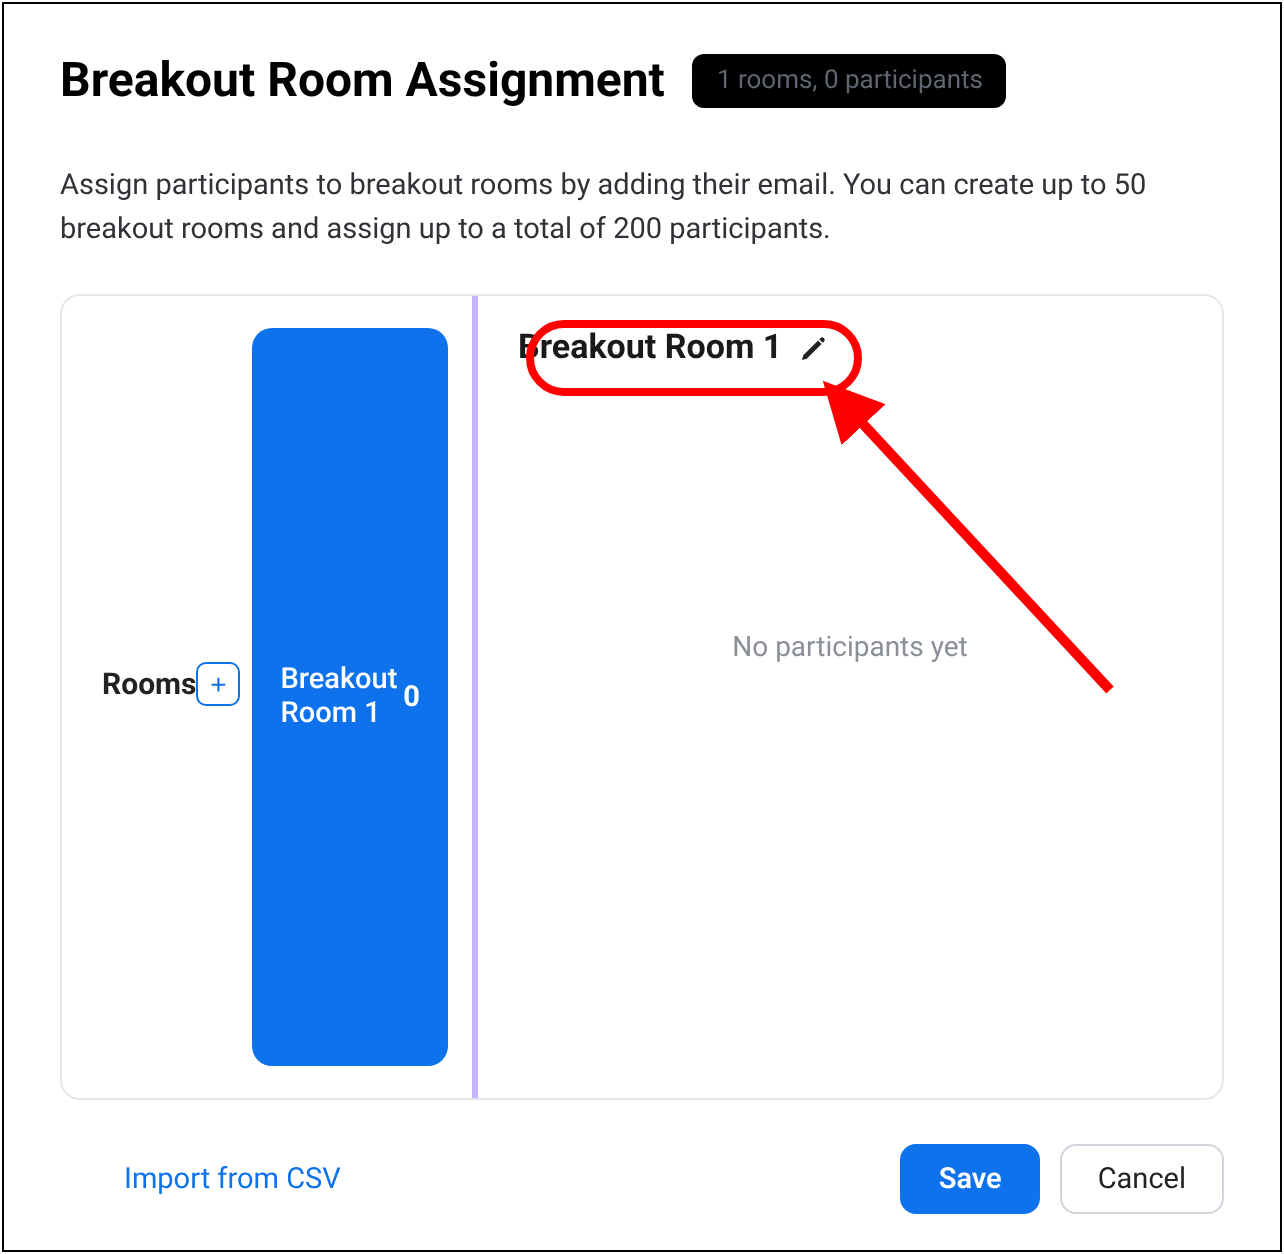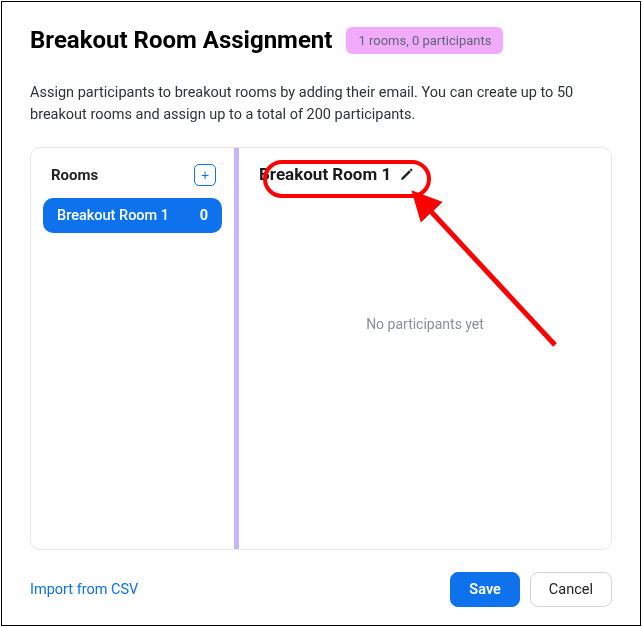--- a/index.html
+++ b/index.html
@@ -32,21 +32,21 @@
       align-items: center;
       gap: 14px;
       margin-bottom: 28px;
     }
     .title {
       font-size: 24px;
       font-weight: 700;
       color: #000;
     }
     .badge {
-      background: #f0abfc;
+      background: #000000;
       color: #5f6670;
       font-size: 13px;
       padding: 6px 12px;
       border-radius: 6px;
     }
     .description {
       font-size: 14.5px;
       color: #2f3237;
       line-height: 1.55;
       margin-bottom: 20px;
@@ -55,24 +55,24 @@
       display: flex;
       flex: 1;
       gap: 0;
       border: 1px solid #e5e7eb;
       border-radius: 10px;
       overflow: hidden;
       min-height: 0;
     }
     .panel-left {
       width: 208px;
-      border-right: 5px solid #c4b5fd;
+      border-right: 3px solid #c4b5fd;
       padding: 16px 12px;
       display: flex;
-      flex-direction: column;
+      flex-direction: row;
     }
     .rooms-header {
       display: flex;
       align-items: center;
       justify-content: space-between;
       padding: 0 6px 12px 8px;
     }
     .rooms-label {
       font-size: 15px;
       font-weight: 700;
@@ -147,20 +147,21 @@
       text-align: center;
       color: #8a8f98;
       font-size: 14px;
       margin-top: 120px;
     }
     .footer {
       display: flex;
       align-items: center;
       justify-content: space-between;
       margin-top: 22px;
+      margin-left: 32px;
     }
     .import-link {
       color: #0e72ed;
       font-size: 14.5px;
       cursor: pointer;
       text-decoration: none;
     }
     .footer-buttons {
       display: flex;
       gap: 10px;

